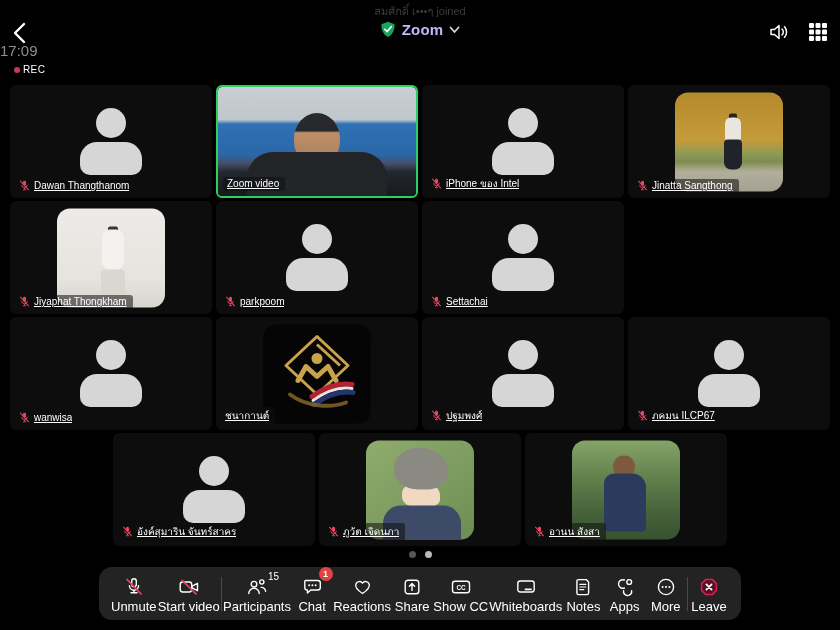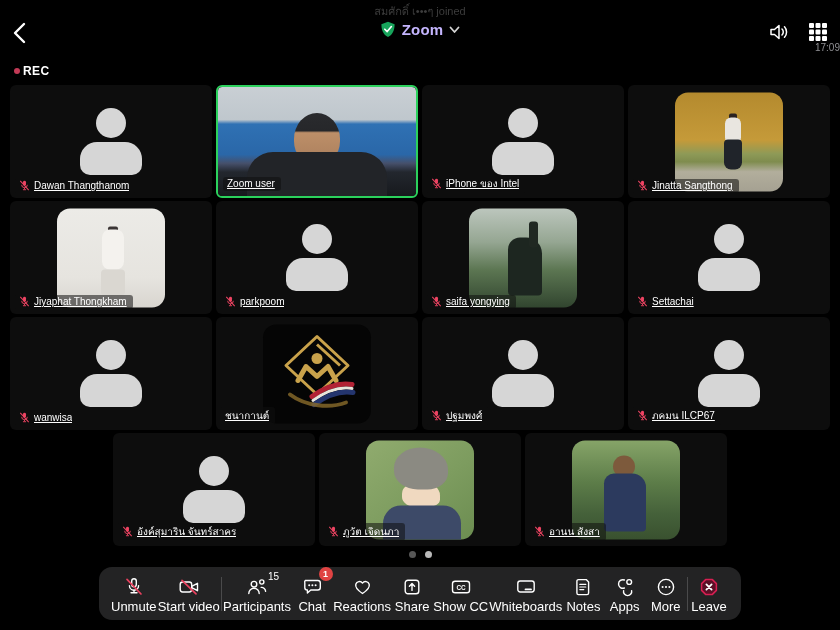--- a/index.html
+++ b/index.html
@@ -4,26 +4,26 @@
 <style>
   html,body{margin:0;padding:0;background:#000;}
   body{width:840px;height:630px;font-family:"Liberation Sans",sans-serif;color:#fff;overflow:hidden;-webkit-font-smoothing:antialiased;}
   .stage{position:relative;width:840px;height:459px;background:#000;}
 
   
   .notif{position:absolute;top:2px;left:0;right:0;text-align:center;font-size:11px;color:#3c3c3c;}
   .back-btn{position:absolute;top:18px;left:10px;width:32px;height:30px;background:none;border:none;padding:0;cursor:pointer;}
   .title-group{position:absolute;top:20px;left:0;right:0;display:flex;justify-content:center;align-items:center;gap:6px;background:none;border:none;color:#c4b5fd;cursor:pointer;}
   .title-text{font-size:15px;font-weight:bold;letter-spacing:.2px;}
-  .meet-time{position:absolute;top:42px;left:0;right:0;text-align:right;font-size:10px;color:#8f8f93;}
+  .meet-time{position:absolute;top:42px;left:0;right:0;text-align:left;font-size:15px;color:#8f8f93;}
   .top-right{position:absolute;top:20px;right:10px;display:flex;gap:14px;align-items:center;}
   .icon-btn{background:none;border:none;padding:2px;cursor:pointer;display:flex;align-items:center;}
   .rec{position:absolute;top:64px;left:14px;display:flex;align-items:center;gap:3px;}
   .rec-dot{width:6px;height:6px;border-radius:50%;background:#c23a56;}
-  .rec-label{font-size:12px;font-weight:bold;color:#fff;letter-spacing:.4px;}
+  .rec-label{font-size:10px;font-weight:normal;color:#fff;letter-spacing:.4px;}
 
   
   .grid{position:absolute;top:85px;left:10px;width:820px;}
   .vrow{display:flex;gap:4px;margin-bottom:3px;}
   .vrow.centered{justify-content:center;}
   .tile{position:relative;width:202px;height:113px;flex:0 0 202px;background:#0d0d0d;border-radius:6px;overflow:hidden;box-sizing:border-box;}
   .tile.active{border:2px solid #2bd15c;}
 
   .avatar{position:absolute;inset:0;display:flex;flex-direction:column;align-items:center;justify-content:center;gap:4px;}
   .av-head{width:30px;height:30px;border-radius:50%;background:#d6d6d6;}
@@ -149,21 +149,21 @@
           <svg class="mic-x">
               <use href="#mic-off"></use>
             </svg>
           <span class="name-text">Dawan Thangthanom</span>
         </div>
       </div>
       <div class="tile active">
         <div class="video-full sc-zoomuser"></div>
         <div class="name-tag no-mic">
 
-          <span class="name-text">Zoom user</span>
+          <span class="name-text">Zoom video</span>
         </div>
       </div>
       <div class="tile">
         <div class="avatar">
             <div class="av-head"></div>
             <div class="av-body"></div>
           </div>
         <div class="name-tag">
           <svg class="mic-x">
               <use href="#mic-off"></use>
@@ -195,29 +195,20 @@
       <div class="tile">
         <div class="avatar">
             <div class="av-head"></div>
             <div class="av-body"></div>
           </div>
         <div class="name-tag">
           <svg class="mic-x">
               <use href="#mic-off"></use>
             </svg>
           <span class="name-text">parkpoom</span>
-        </div>
-      </div>
-      <div class="tile">
-        <div class="photo sc-saifa"></div>
-        <div class="name-tag">
-          <svg class="mic-x">
-              <use href="#mic-off"></use>
-            </svg>
-          <span class="name-text">saifa yongying</span>
         </div>
       </div>
       <div class="tile">
         <div class="avatar">
             <div class="av-head"></div>
             <div class="av-body"></div>
           </div>
         <div class="name-tag">
           <svg class="mic-x">
               <use href="#mic-off"></use>

